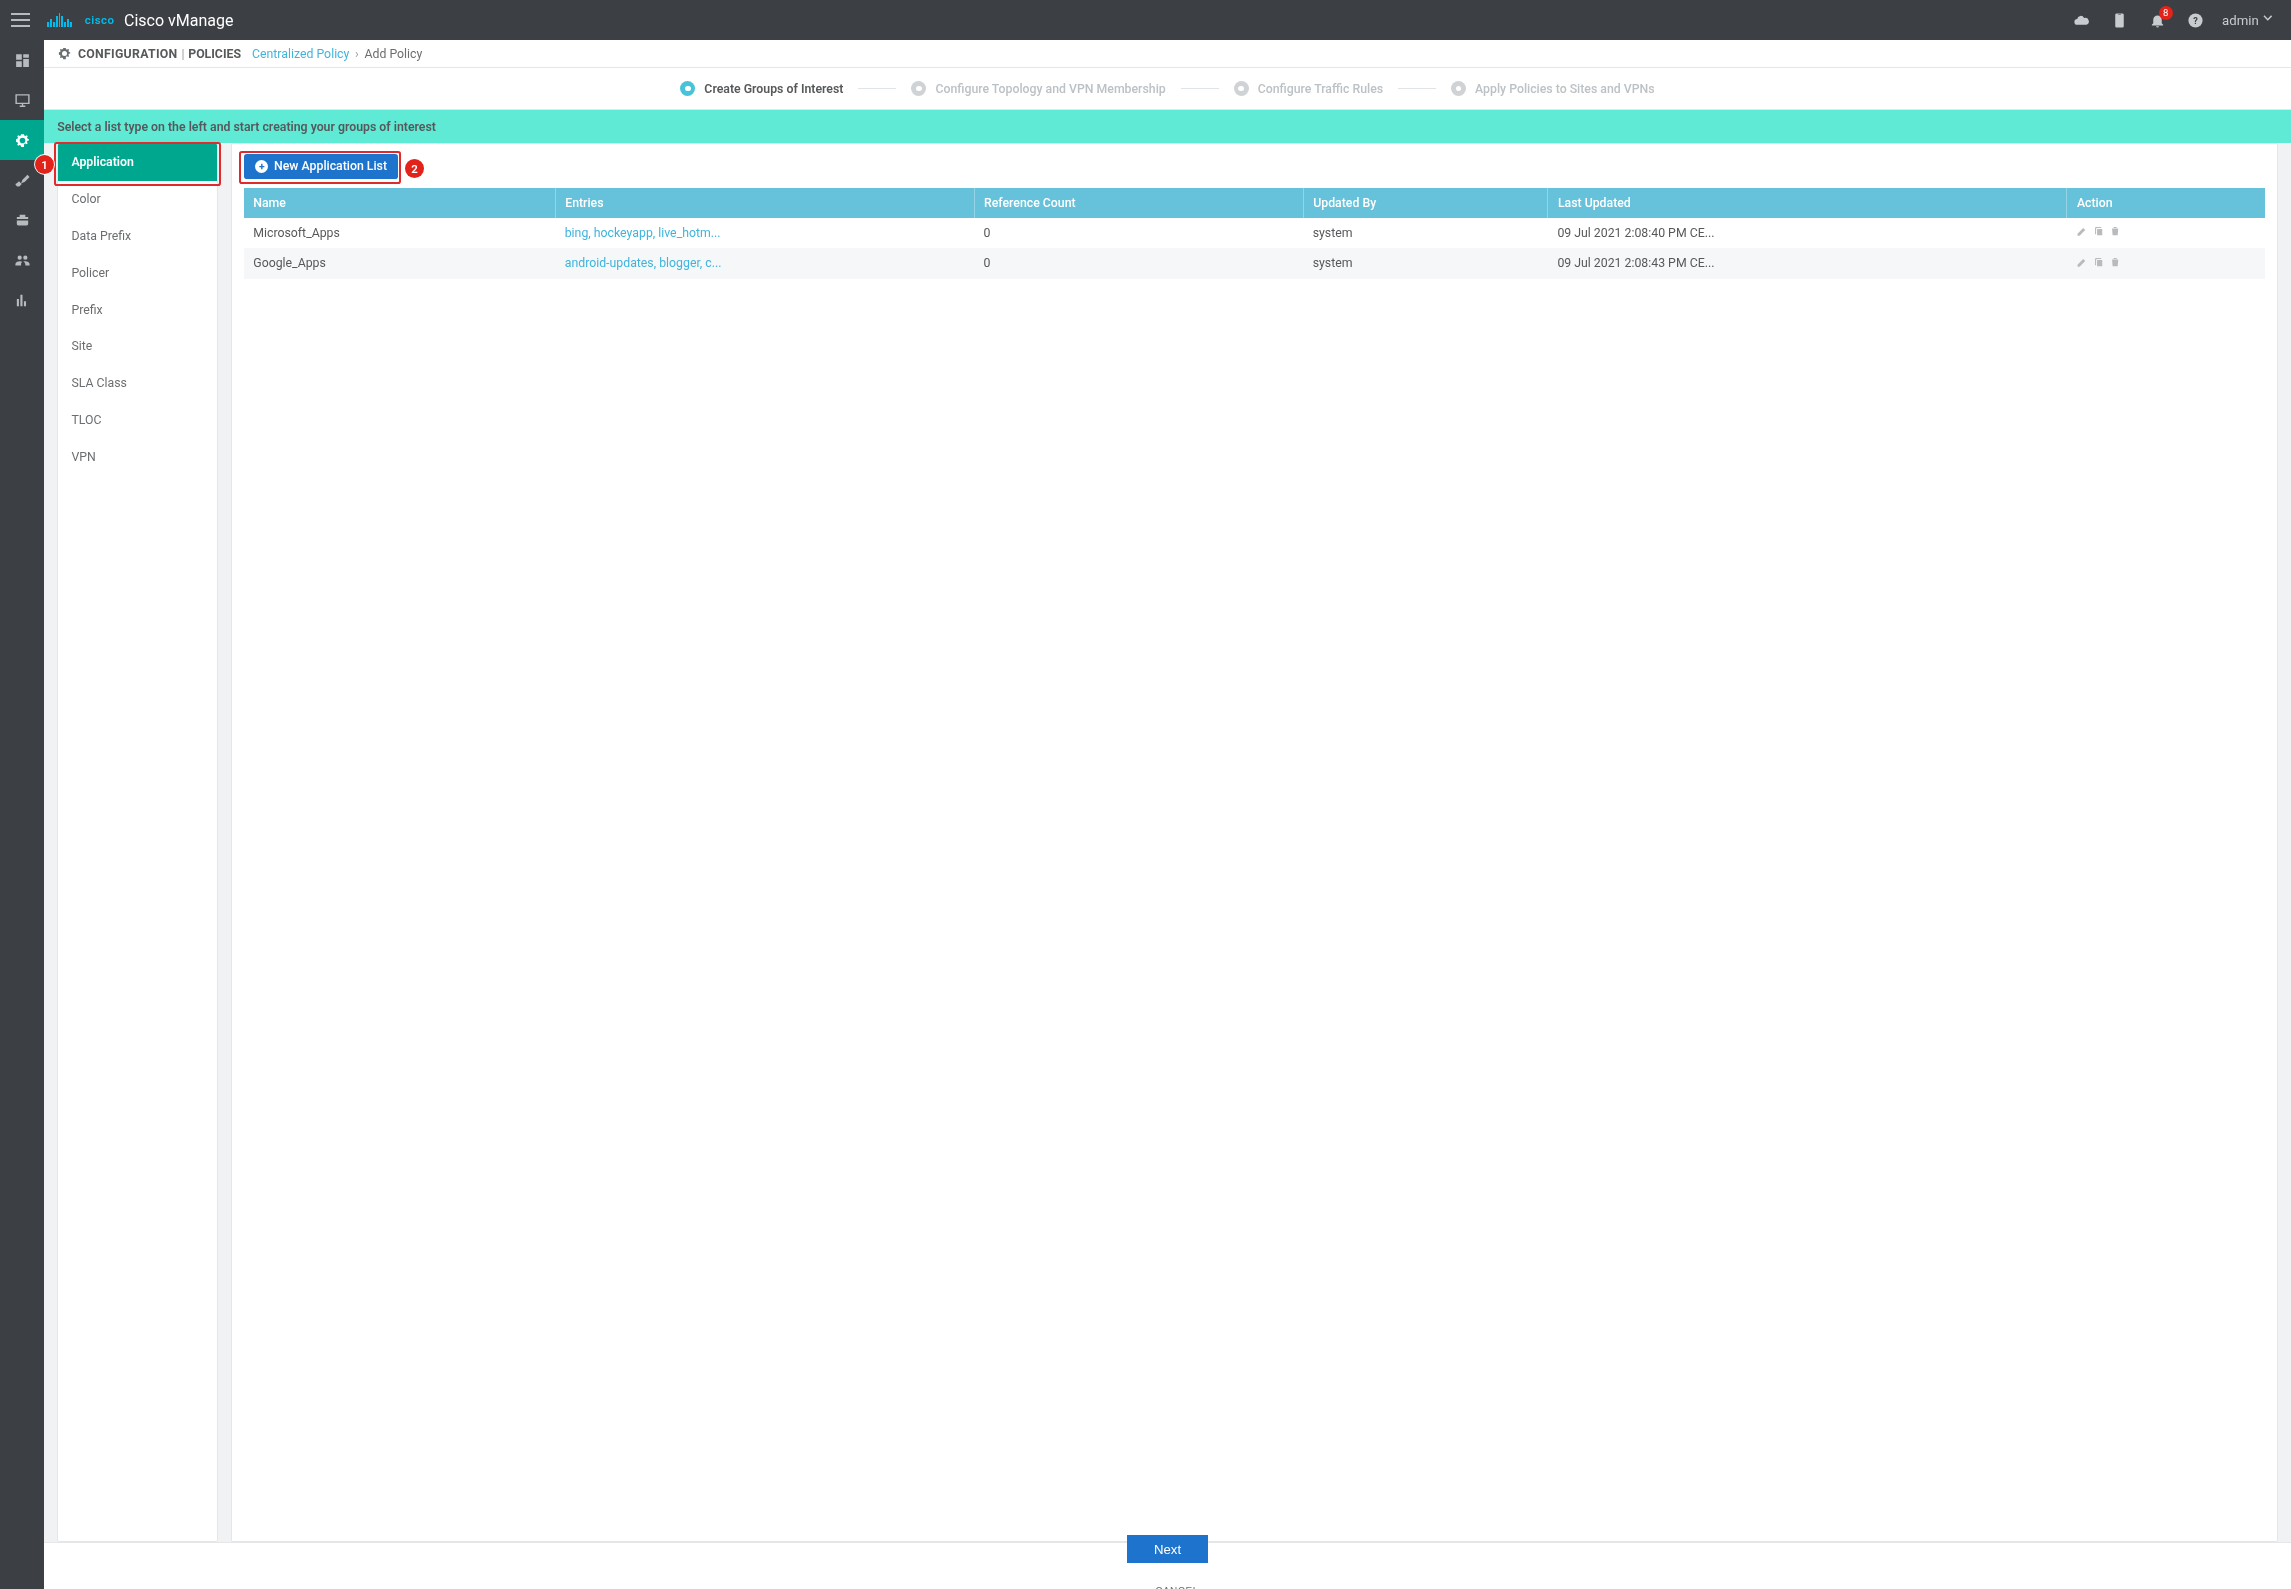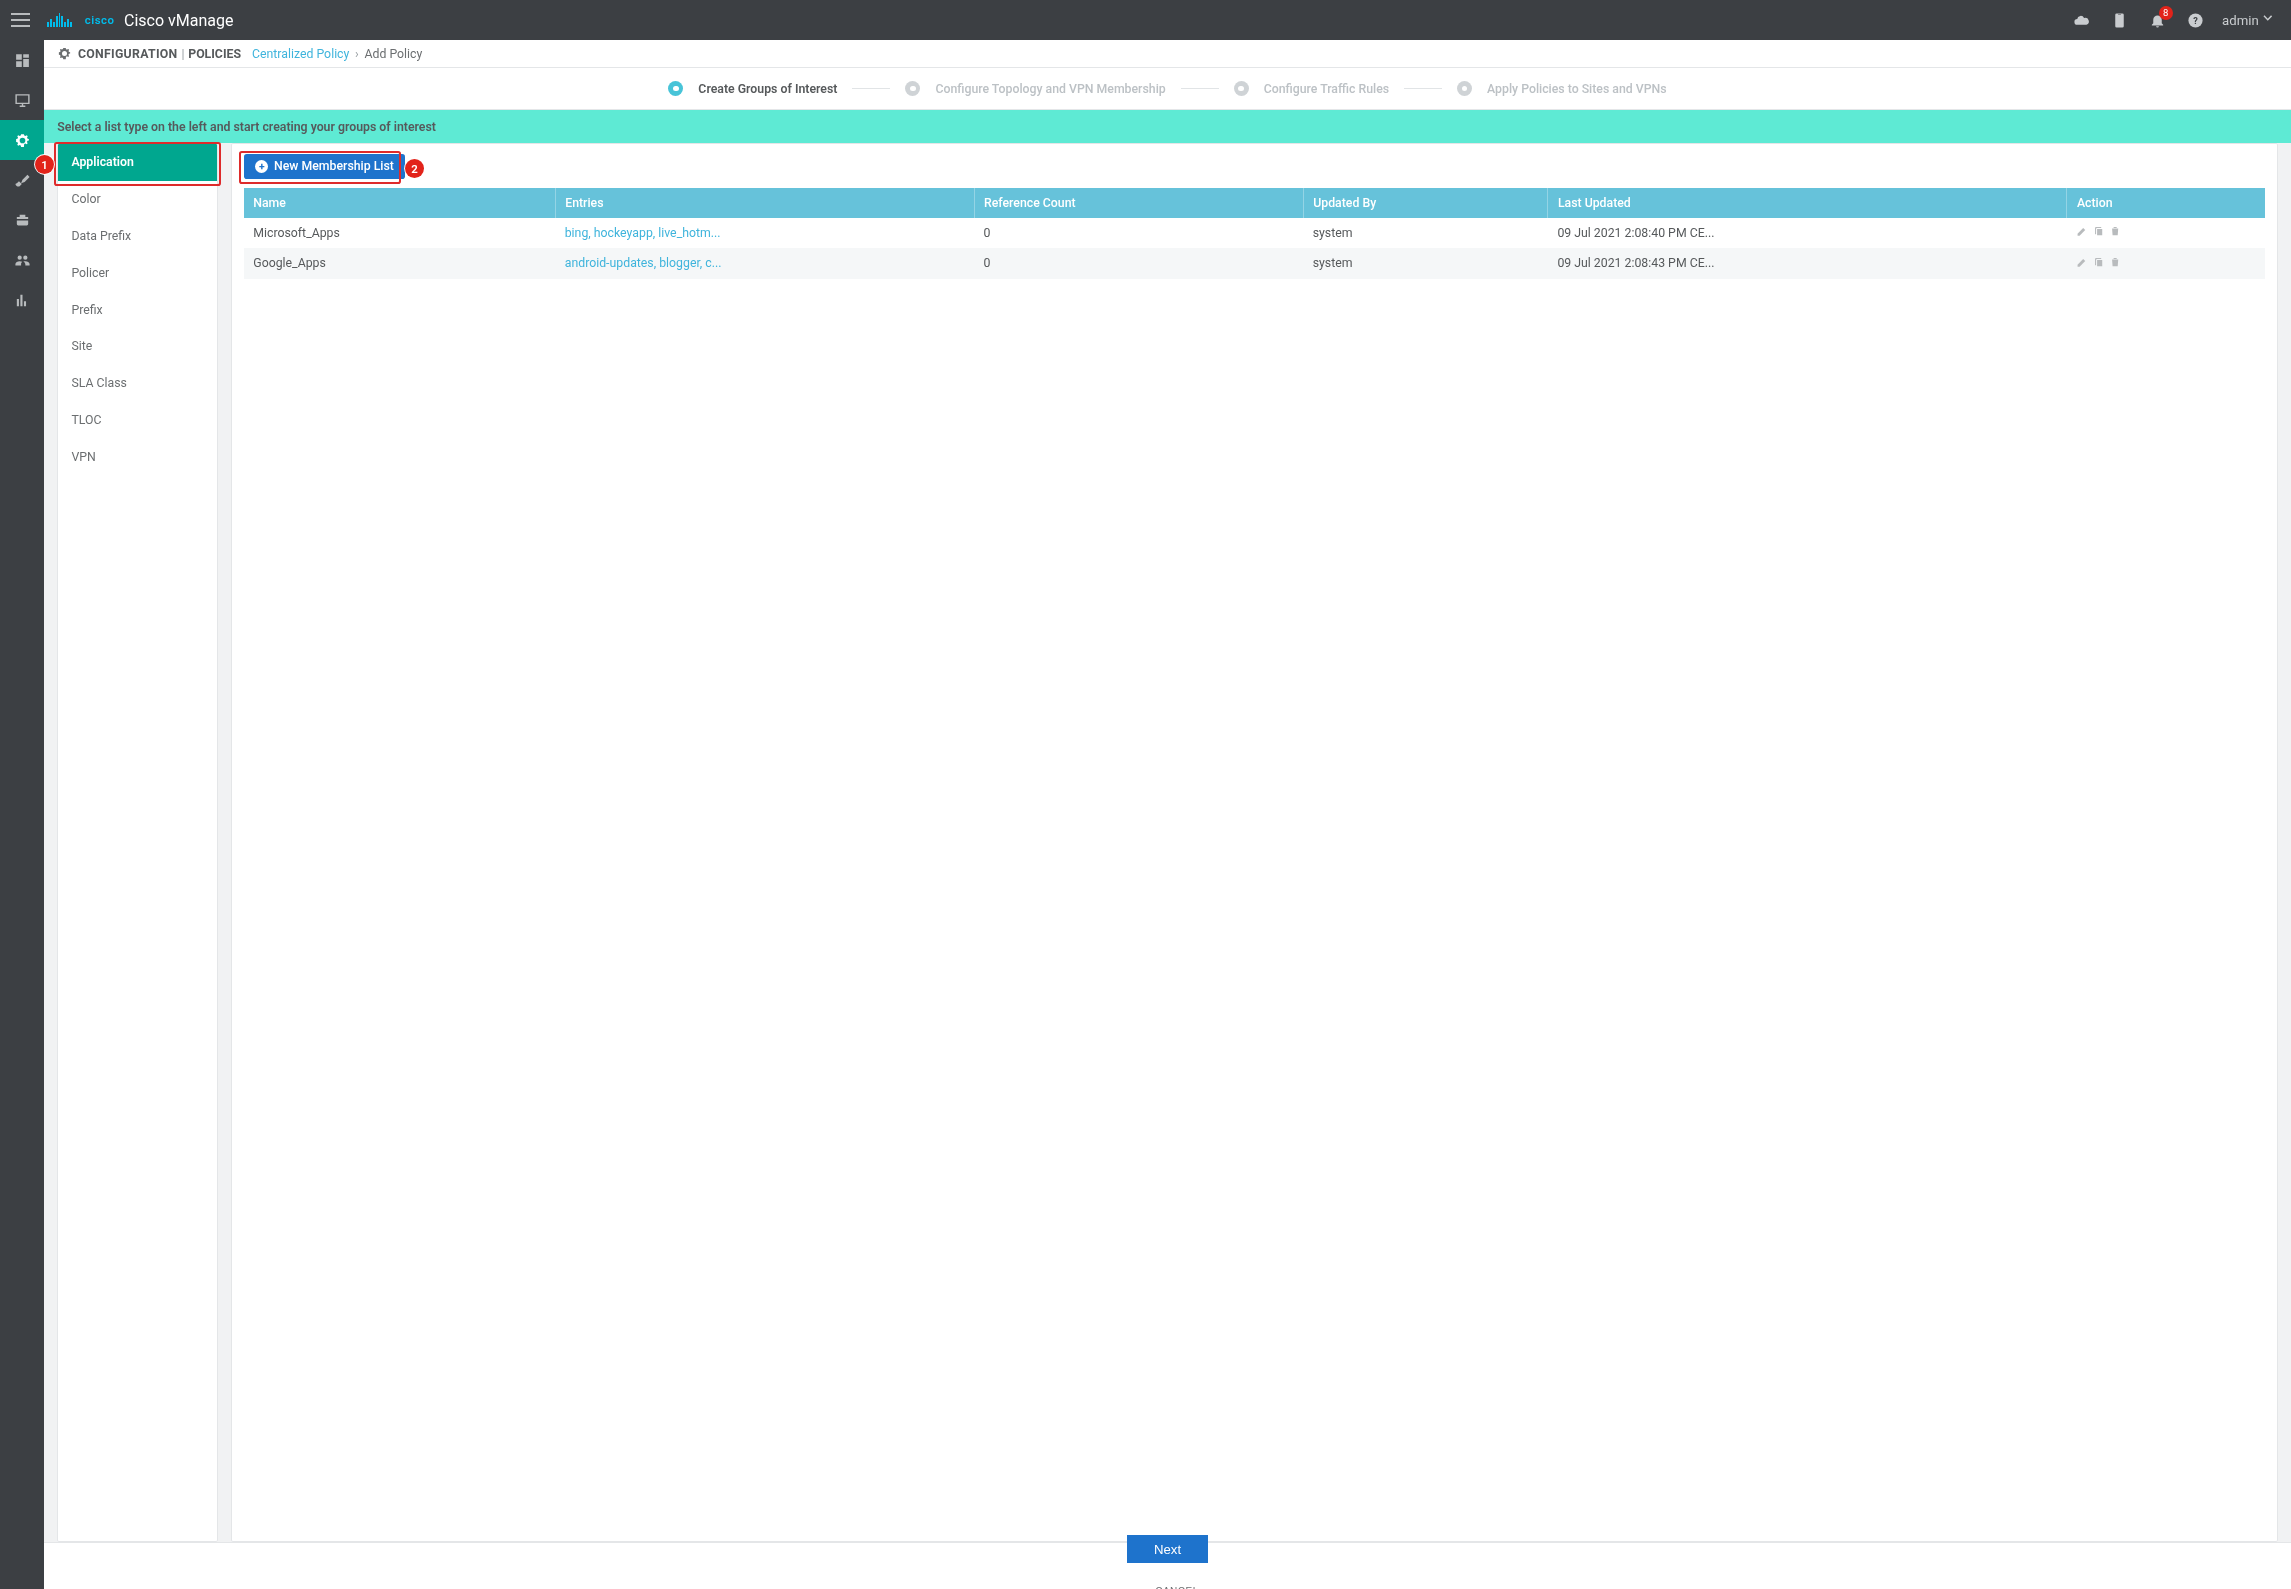--- a/index.html
+++ b/index.html
@@ -32,21 +32,21 @@
 .breadcrumb-bar { height: 28px; background: #fff; display: flex; align-items: center; padding: 0 13.2px; border-bottom: 0.9px solid #e4e6e8; font-size: 12.3px; }
 .breadcrumb-bar .gear { width: 15px; height: 15px; margin-right: 5.7px; fill: #6b6e70; }
 .bc-strong { font-weight: 700; color: #56595b; letter-spacing: 0.3px; }
 .bc-sep-pipe { color: #9aa0a4; margin: 0 3.8px; font-weight: 400; }
 .bc-sub { font-weight: 700; color: #56595b; }
 .bc-link { color: #3fb4dc; margin-left: 11px; }
 .bc-chev { color: #9aa0a4; margin: 0 5.7px; }
 .bc-cur { color: #6b6e70; }
 
 .stepper { height: 42px; background: #fff; display: flex; align-items: center; justify-content: center; gap: 15px; border-bottom: 0.9px solid #e4e6e8; }
-.step { display: flex; align-items: center; gap: 15px; }
+.step { display: flex; align-items: center; gap: 9px; }
 .step-dot { width: 15px; height: 15px; border-radius: 50%; display: flex; align-items: center; justify-content: center; }
 .step-dot.on { background: #48c4d8; }
 .step-dot.off { background: #cfd3d6; }
 .step-dot::after { content: ""; width: 5.7px; height: 5.7px; background: #fff; border-radius: 50%; }
 .step-label { font-size: 12.3px; color: #56595b; font-weight: 600; }
 .step-label.off { color: #bcc1c5; font-weight: 500; }
 .step-line { width: 38px; height: 1.9px; background: #e1e4e6; }
 
 .instruction { padding: 9.5px 13.2px; font-size: 12.3px; font-weight: 600; color: #56595b; background: #5eead4; }
 
@@ -220,21 +220,21 @@
         <div class="lt-item">Site</div>
         <div class="lt-item">SLA Class</div>
         <div class="lt-item">TLOC</div>
         <div class="lt-item">VPN</div>
       </div>
 
     <div class="content">
       <div class="content-head">
         <div class="new-btn" id="newbtn">
           <span class="plus">+</span>
-          <span>New Membership List</span>
+          <span>New Application List</span>
         </div>
       </div>
       <div class="table-wrap">
         <table>
           <thead>
               <tr id="thead-row">
                 <th>Name</th>
                 <th>Entries</th>
                 <th>Reference Count</th>
                 <th>Updated By</th>

